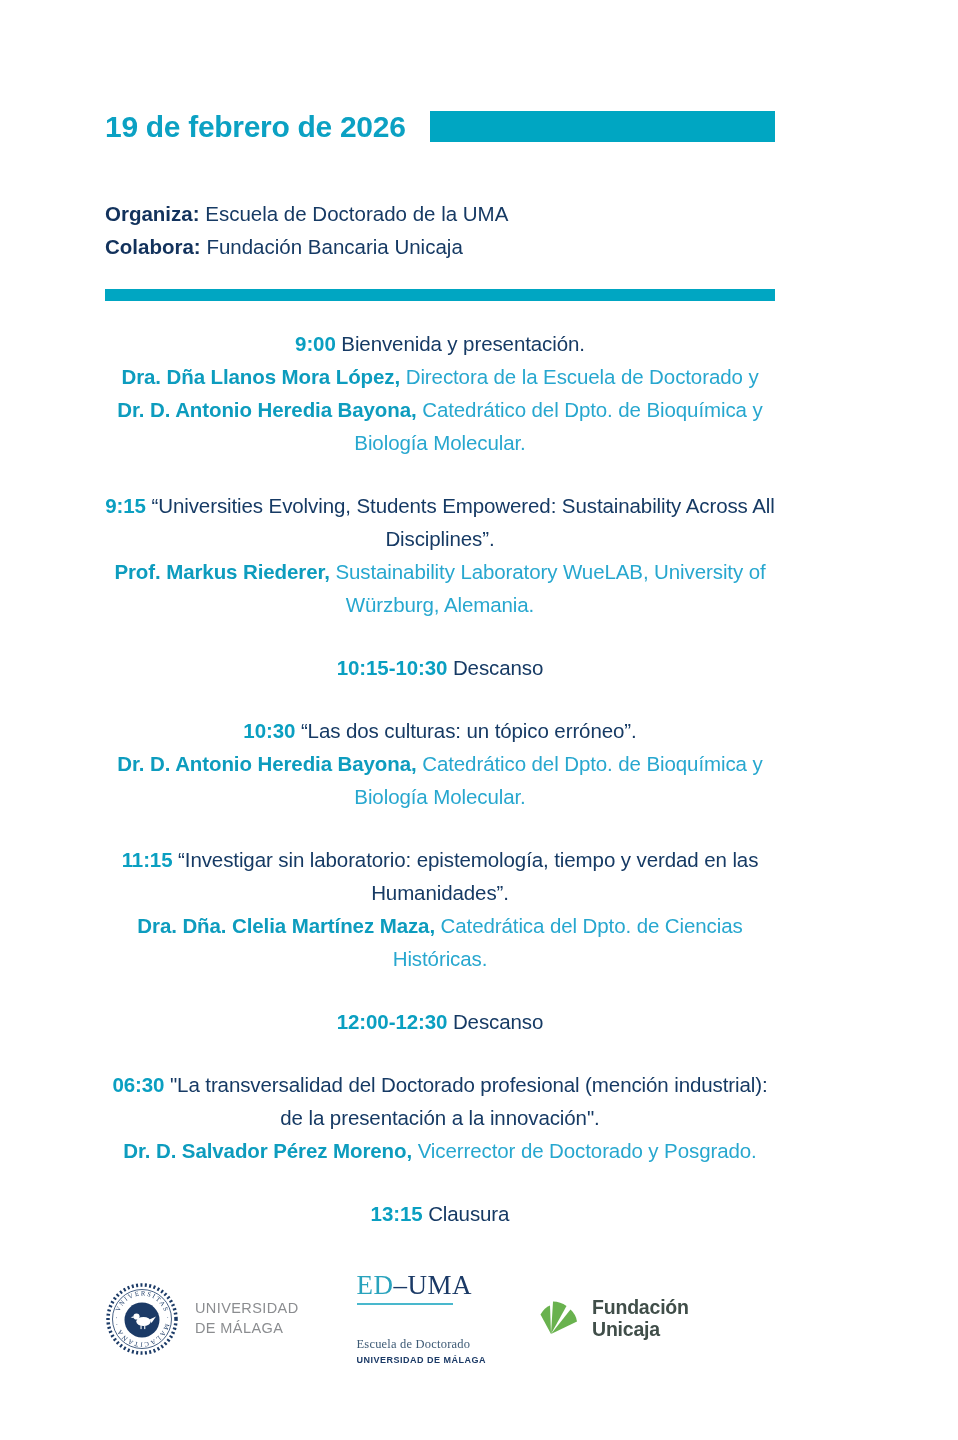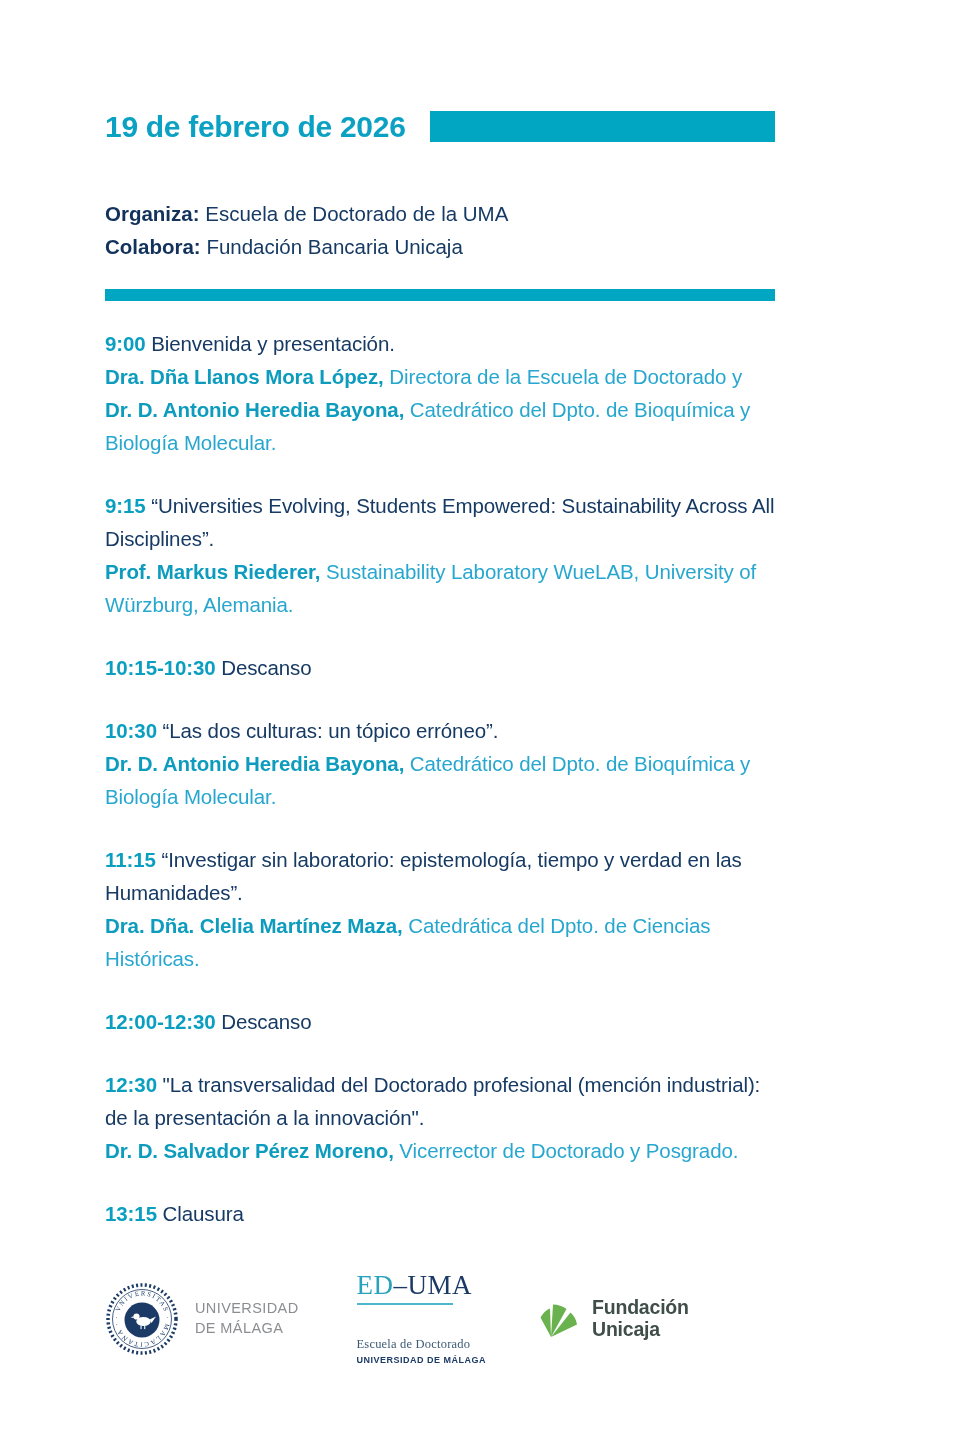--- a/index.html
+++ b/index.html
@@ -12,39 +12,39 @@
   .title-bar{flex:1;height:31px;background:#00a6c2;margin-left:24px;}
 
   
   .credits{margin-top:54px;font-size:20.5px;line-height:33px;color:#163a64;}
   .credits p{margin:0;white-space:pre-wrap;}
   .c-label{font-weight:700;color:#12325c;}
 
   .divider{margin-top:26px;height:12px;background:#00a6c2;}
 
   
-  .schedule{margin-top:26px;font-size:20.5px;line-height:33px;letter-spacing:-0.1px;}
+  .schedule{margin-top:26px;font-size:20.5px;line-height:33px;letter-spacing:-0.1px;text-align:center;}
   .event{margin:0 0 30px 0;white-space:pre-wrap;}
   .seg-time{color:#0a9fc1;font-weight:700;}
   .seg-body{color:#163a64;}
   .seg-name{color:#0d9cbe;font-weight:700;}
   .seg-role{color:#27a7cf;}
 
   
   .footer{margin-top:42px;display:flex;align-items:center;}
   .logo-uma{display:flex;align-items:center;}
   .uma-label{margin-left:16px;color:#8b8d90;font-size:14.5px;line-height:1.35;letter-spacing:0.4px;font-weight:400;}
   .logo-eduma{margin-left:58px;}
   .eduma-title{font-family:"Liberation Serif",serif;font-size:27px;line-height:1;letter-spacing:0.5px;}
   .eduma-title .ed{color:#29a3bd;}
   .eduma-title .rest{color:#1b3a66;}
   .eduma-rule{height:2px;background:#49b8cd;margin:4px 0 5px 0;width:96px;}
   .eduma-sub{font-family:"Liberation Serif",serif;color:#3d5a75;font-size:12.5px;letter-spacing:0.2px;margin-top:32px;}
   .eduma-sub2{color:#1b3a66;font-weight:700;font-size:9px;letter-spacing:0.5px;margin-top:3px;}
-  .logo-unicaja{margin-left:54px;display:flex;align-items:flex-end;}
+  .logo-unicaja{margin-left:54px;display:flex;align-items:flex-start;}
   .unicaja-label{margin-left:10px;color:#404e49;font-weight:700;font-size:19.5px;line-height:1.08;letter-spacing:-0.2px;}
 </style>
 </head>
 <body>
 
 <div class="page">
 
   <div class="title-row">
     <h1 class="date-title">19 de febrero de 2026</h1>
     <div class="title-bar"></div>
@@ -57,21 +57,21 @@
 
   <div class="divider"></div>
 
   <div class="schedule">
       <p class="event"><span class="seg-time">9:00</span><span class="seg-body"> Bienvenida y presentación.</span><br><span class="seg-name">Dra. Dña Llanos Mora López,</span><span class="seg-role"> Directora de la Escuela de Doctorado y</span><br><span class="seg-name">Dr. D. Antonio Heredia Bayona,</span><span class="seg-role"> Catedrático del Dpto. de Bioquímica y</span><br><span class="seg-role">Biología Molecular.</span></p>
       <p class="event"><span class="seg-time">9:15</span><span class="seg-body"> “Universities Evolving, Students Empowered: Sustainability Across All</span><br><span class="seg-body">Disciplines”.</span><br><span class="seg-name">Prof. Markus Riederer,</span><span class="seg-role"> Sustainability Laboratory WueLAB, University of</span><br><span class="seg-role">Würzburg, Alemania.</span></p>
       <p class="event"><span class="seg-time">10:15-10:30</span><span class="seg-body"> Descanso</span></p>
       <p class="event"><span class="seg-time">10:30</span><span class="seg-body"> “Las dos culturas: un tópico erróneo”.</span><br><span class="seg-name">Dr. D. Antonio Heredia Bayona,</span><span class="seg-role"> Catedrático del Dpto. de Bioquímica y</span><br><span class="seg-role">Biología Molecular.</span></p>
       <p class="event"><span class="seg-time">11:15</span><span class="seg-body"> “Investigar sin laboratorio: epistemología, tiempo y verdad en las</span><br><span class="seg-body">Humanidades”.</span><br><span class="seg-name">Dra. Dña. Clelia Martínez Maza,</span><span class="seg-role"> Catedrática del Dpto. de Ciencias</span><br><span class="seg-role">Históricas.</span></p>
       <p class="event"><span class="seg-time">12:00-12:30</span><span class="seg-body"> Descanso</span></p>
-      <p class="event"><span class="seg-time">12:30</span><span class="seg-body"> "La transversalidad del Doctorado profesional (mención industrial):</span><br><span class="seg-body">de la presentación a la innovación".</span><br><span class="seg-name">Dr. D. Salvador Pérez Moreno,</span><span class="seg-role"> Vicerrector de Doctorado y Posgrado.</span></p>
+      <p class="event"><span class="seg-time">06:30</span><span class="seg-body"> "La transversalidad del Doctorado profesional (mención industrial):</span><br><span class="seg-body">de la presentación a la innovación".</span><br><span class="seg-name">Dr. D. Salvador Pérez Moreno,</span><span class="seg-role"> Vicerrector de Doctorado y Posgrado.</span></p>
       <p class="event"><span class="seg-time">13:15</span><span class="seg-body"> Clausura</span></p>
     </div>
 
   <div class="footer">
 
     <div class="logo-uma">
       <svg width="74" height="74" viewBox="0 0 74 74" aria-hidden="true">
         <circle cx="37" cy="37" r="34" fill="none" stroke="#1b3a66" stroke-width="3.5" stroke-dasharray="2 2.4"></circle>
         <circle cx="37" cy="37" r="29.5" fill="none" stroke="#1b3a66" stroke-width="0.8"></circle>
         <defs>

